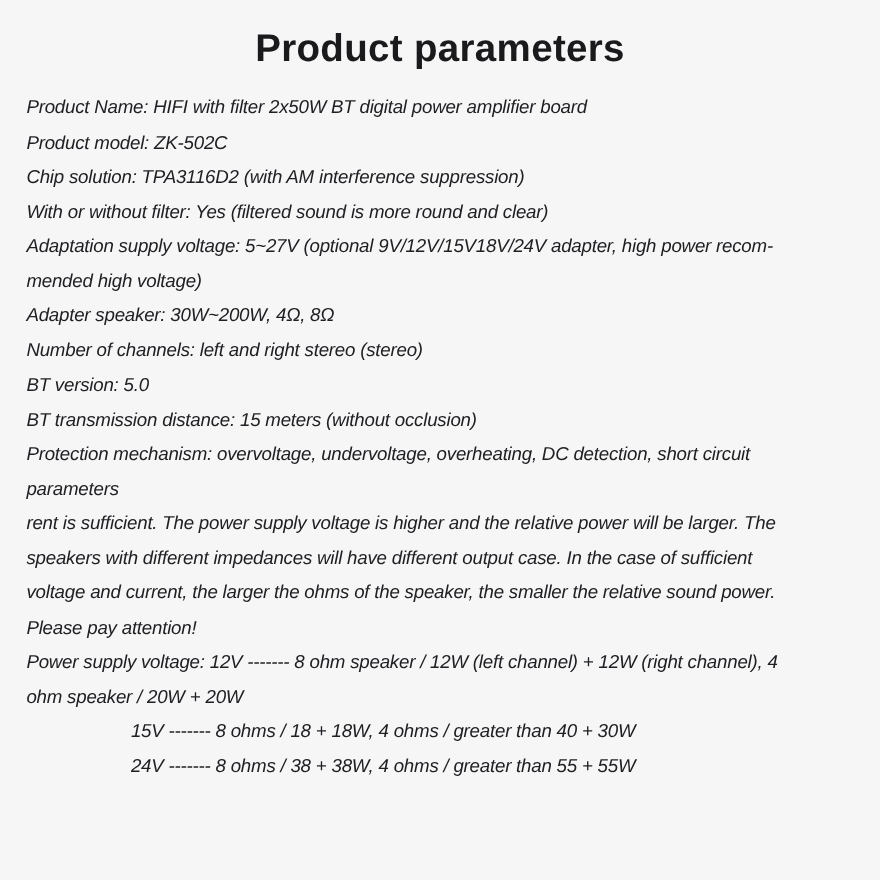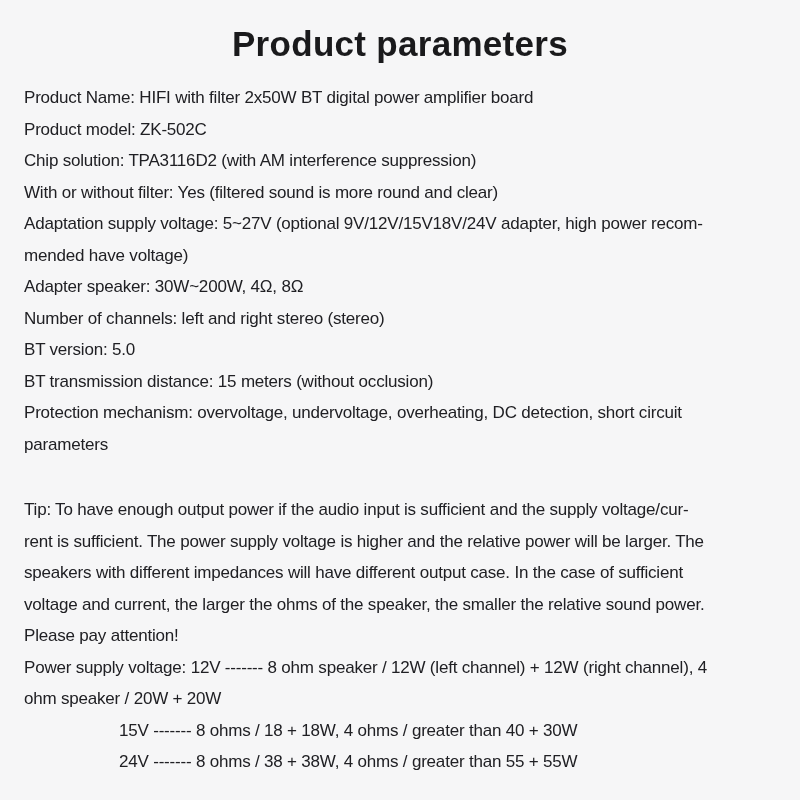--- a/index.html
+++ b/index.html
@@ -37,49 +37,49 @@
   .content {
     margin-top: 16px;
     padding: 0 24px;
     font-size: 17px;
     line-height: 31.5px;
     letter-spacing: -0.2px;
     color: var(--text);
   }
   .line {
     white-space: nowrap;
+    font-style: italic;
   }
   .gap-before {
     margin-top: 34px;
   }
   .indent {
     padding-left: 95px;
   }
 </style>
 </head>
 <body>
 
 <div class="page">
   <h1 class="title">Product parameters</h1>
 
   <div class="content">
     <div class="line">Product Name: HIFI with filter 2x50W BT digital power amplifier board</div>
     <div class="line">Product model: ZK-502C</div>
     <div class="line">Chip solution: TPA3116D2 (with AM interference suppression)</div>
     <div class="line">With or without filter: Yes (filtered sound is more round and clear)</div>
     <div class="line">Adaptation supply voltage: 5~27V (optional 9V/12V/15V18V/24V adapter, high power recom-</div>
-    <div class="line">mended have voltage)</div>
+    <div class="line">mended high voltage)</div>
     <div class="line">Adapter speaker: 30W~200W, 4Ω, 8Ω</div>
     <div class="line">Number of channels: left and right stereo (stereo)</div>
     <div class="line">BT version: 5.0</div>
     <div class="line">BT transmission distance: 15 meters (without occlusion)</div>
     <div class="line">Protection mechanism: overvoltage, undervoltage, overheating, DC detection, short circuit</div>
     <div class="line">parameters</div>
 
-    <div class="line gap-before">Tip: To have enough output power if the audio input is sufficient and the supply voltage/cur-</div>
     <div class="line">rent is sufficient. The power supply voltage is higher and the relative power will be larger. The</div>
     <div class="line">speakers with different impedances will have different output case. In the case of sufficient</div>
     <div class="line">voltage and current, the larger the ohms of the speaker, the smaller the relative sound power.</div>
     <div class="line">Please pay attention!</div>
 
     <div class="line">Power supply voltage: 12V ------- 8 ohm speaker / 12W (left channel) + 12W (right channel), 4</div>
     <div class="line">ohm speaker / 20W + 20W</div>
     <div class="line indent">15V ------- 8 ohms / 18 + 18W, 4 ohms / greater than 40 + 30W</div>
     <div class="line indent">24V ------- 8 ohms / 38 + 38W, 4 ohms / greater than 55 + 55W</div>
   </div>

